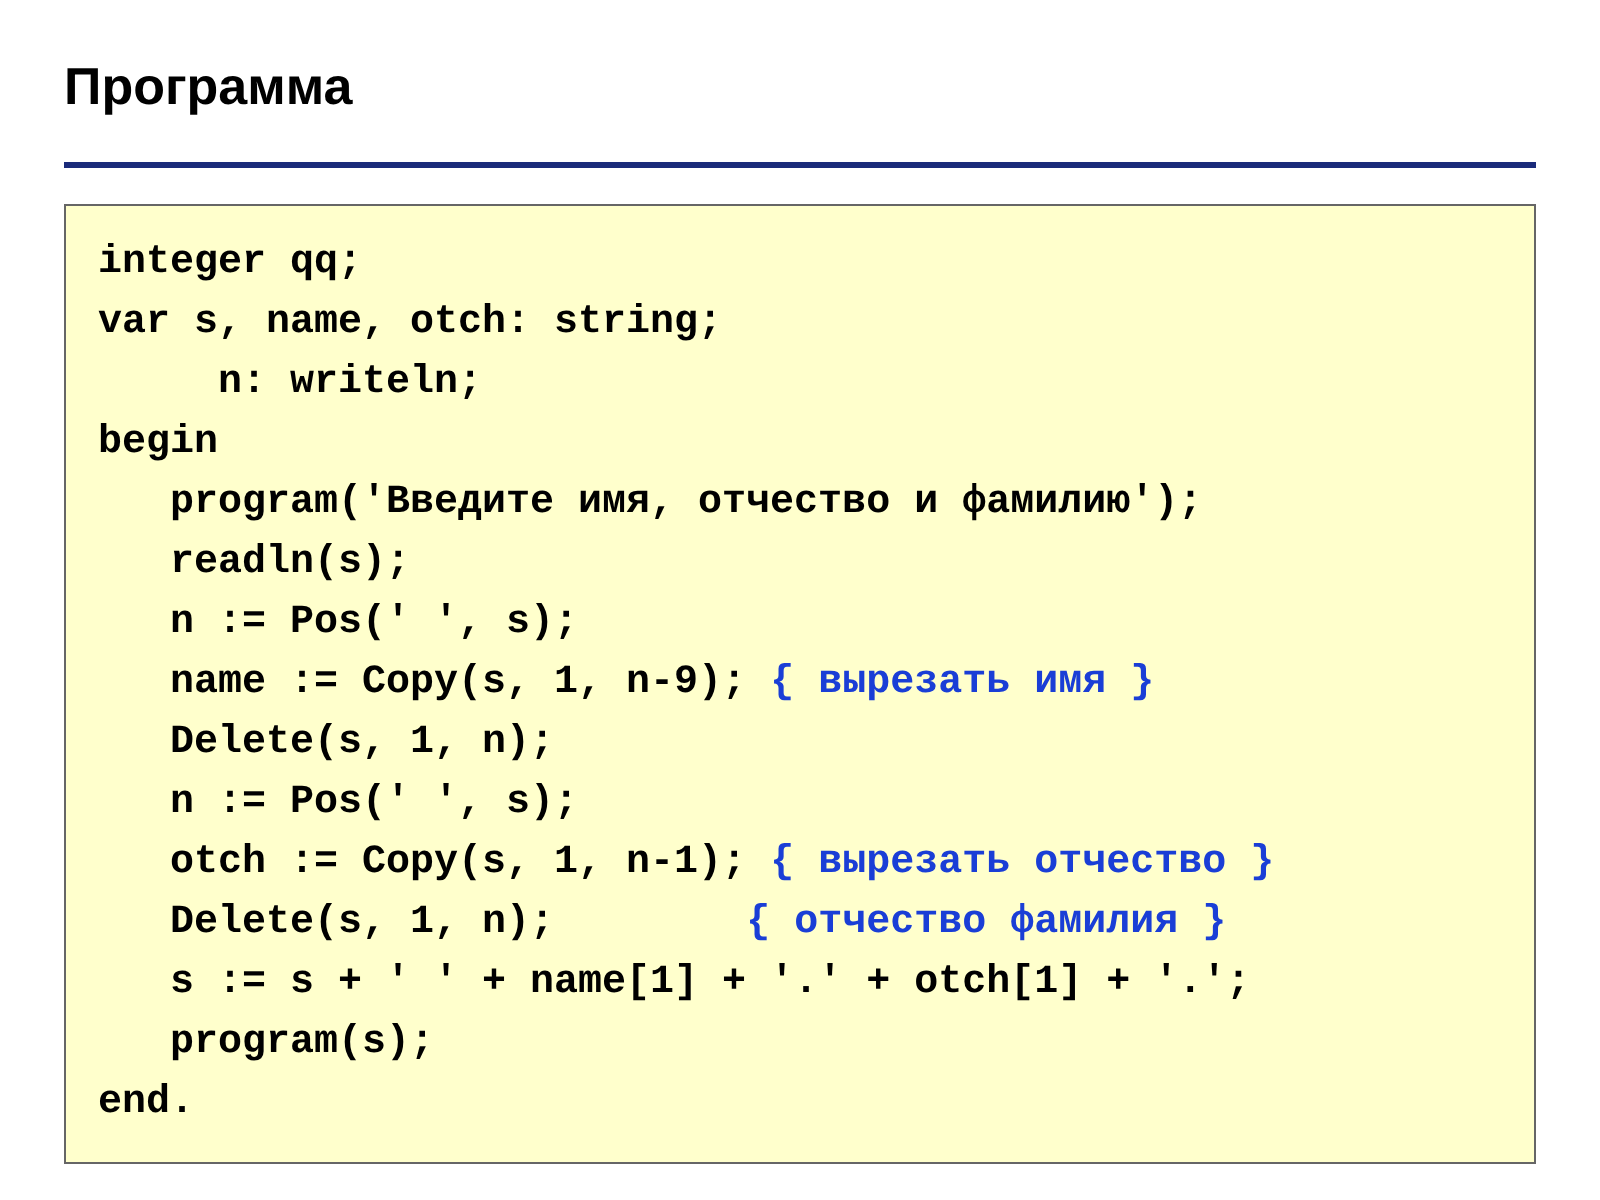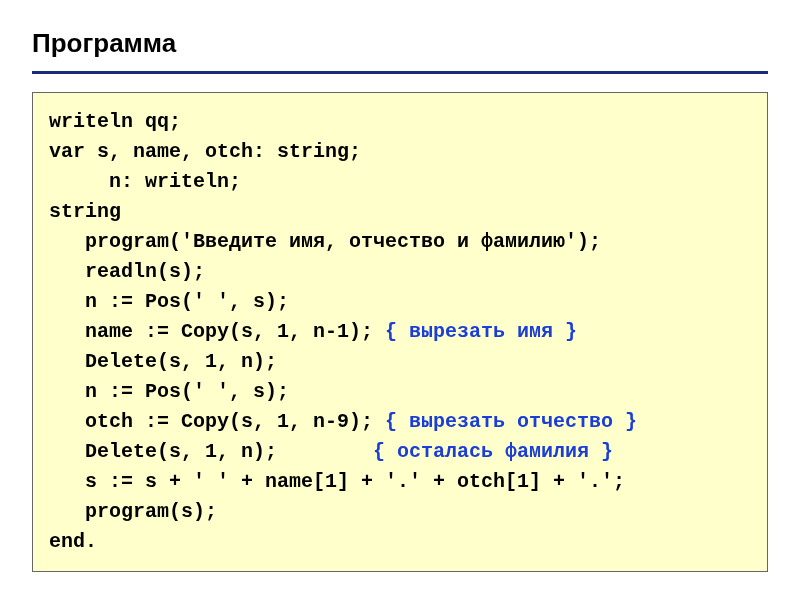--- a/index.html
+++ b/index.html
@@ -11,21 +11,21 @@
       width: 800px;
       height: 600px;
       background: #ffffff;
       font-family: Arial, sans-serif;
       padding: 28px 32px;
     }
     .title {
       font-size: 26px;
       font-weight: bold;
       color: #000;
-      margin-bottom: 12px;
+      margin-bottom: 22px;
     }
     .divider {
       height: 3px;
       background: #1a2b7a;
       margin-bottom: 18px;
     }
     .code-block {
       background: #ffffcc;
       border: 1px solid #666;
       padding: 14px 16px;
@@ -39,27 +39,27 @@
     .comment {
       color: #1a3ed6;
     }
   </style>
 </head>
 <body>
 
 <div class="title">Программа</div>
 <div class="divider"></div>
 
-<div class="code-block"><span>writeln qq;</span>
+<div class="code-block"><span>integer qq;</span>
 <span>var s, name, otch: string;</span>
 <span>     n: writeln;</span>
-<span>string</span>
+<span>begin</span>
 <span>   program('Введите имя, отчество и фамилию');</span>
 <span>   readln(s);</span>
 <span>   n := Pos(' ', s);</span>
-<span>   name := Copy(s, 1, n-1); </span><span class="comment">{ вырезать имя }</span>
+<span>   name := Copy(s, 1, n-9); </span><span class="comment">{ вырезать имя }</span>
 <span>   Delete(s, 1, n);</span>
 <span>   n := Pos(' ', s);</span>
-<span>   otch := Copy(s, 1, n-9); </span><span class="comment">{ вырезать отчество }</span>
-<span>   Delete(s, 1, n);        </span><span class="comment">{ осталась фамилия }</span>
+<span>   otch := Copy(s, 1, n-1); </span><span class="comment">{ вырезать отчество }</span>
+<span>   Delete(s, 1, n);        </span><span class="comment">{ отчество фамилия }</span>
 <span>   s := s + ' ' + name[1] + '.' + otch[1] + '.';</span>
 <span>   program(s);</span>
 <span>end.</span></div>
 
 </body></html>

